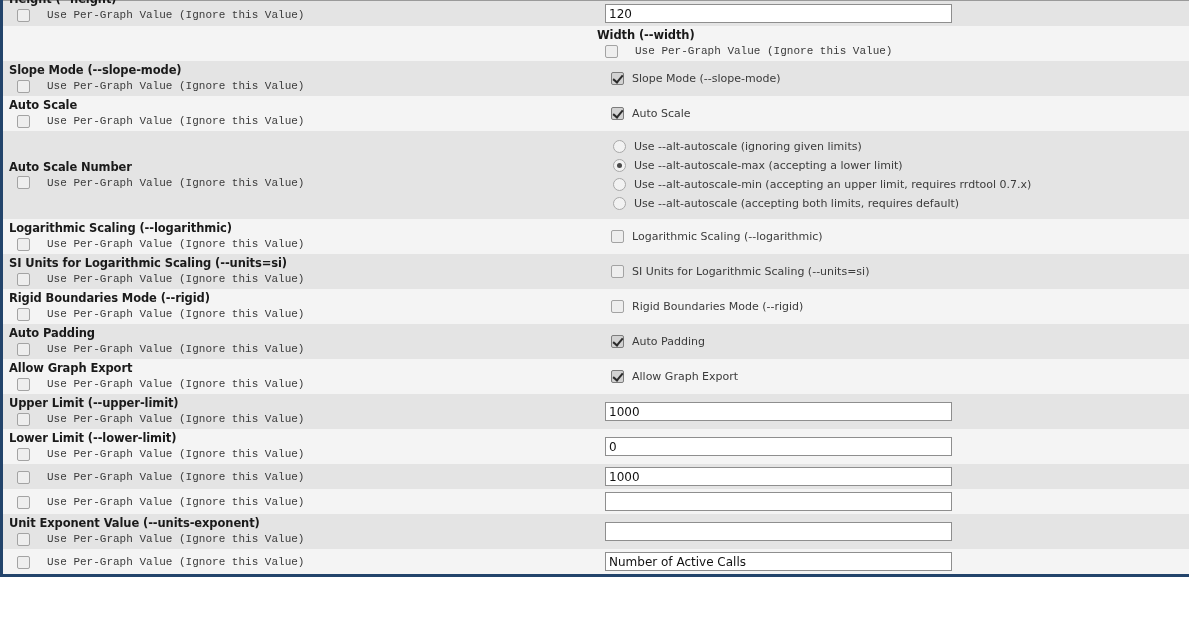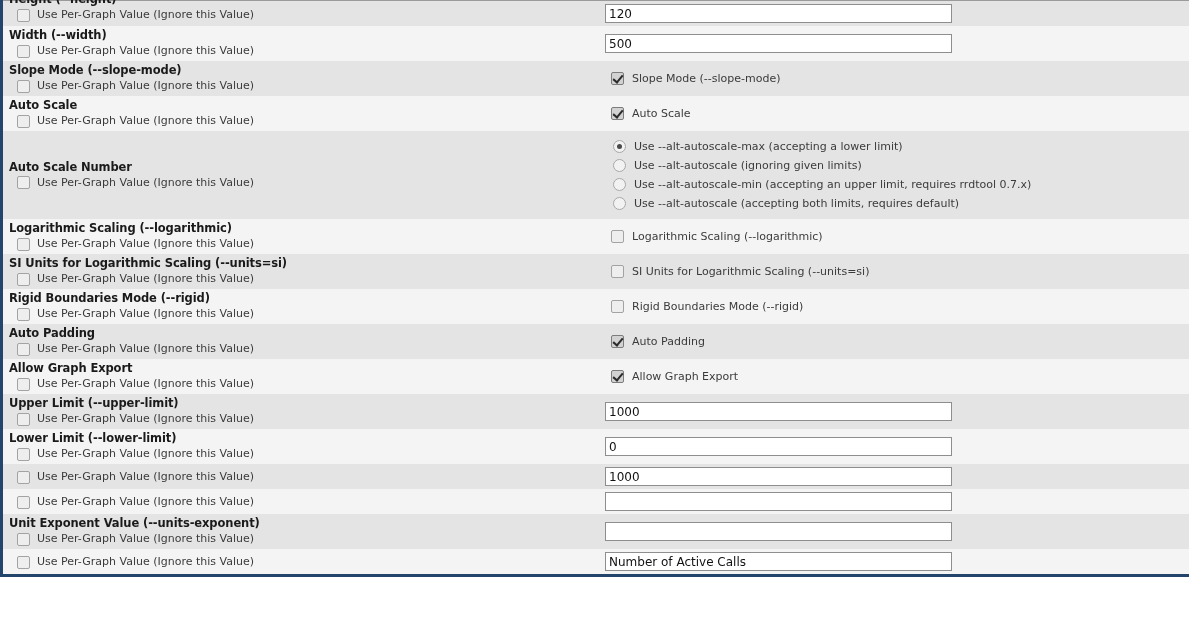--- a/index.html
+++ b/index.html
@@ -55,23 +55,24 @@
     font-weight: bold;
     color: #1a1a1a;
     line-height: 14px;
     letter-spacing: -0.1px;
     white-space: nowrap;
   }
 
   .pergraph {
     display: flex;
     align-items: center;
-    gap: 7px;
+    gap: 17px;
     margin-top: 2px;
     padding-left: 8px;
+    font-family: Liberation Mono, monospace;
   }
   .pergraph-label {
     font-size: 11px;
     color: #3b3b3b;
     line-height: 14px;
     white-space: nowrap;
   }
 
   
   .cb {
@@ -173,23 +174,20 @@
       </div>
     </div>
     <div class="row shade-light">
       <div class="cell-left">
         <div class="field-title">Width (--width)</div>
         <div class="pergraph">
           <span class="cb"></span>
           <span class="pergraph-label">Use Per-Graph Value (Ignore this Value)</span>
         </div>
       </div>
-      <div class="cell-right">
-        <input type="text" class="txt" value="500" style="">
-      </div>
     </div>
     <div class="row shade-dark">
       <div class="cell-left">
         <div class="field-title">Slope Mode (--slope-mode)</div>
         <div class="pergraph">
           <span class="cb"></span>
           <span class="pergraph-label">Use Per-Graph Value (Ignore this Value)</span>
         </div>
       </div>
       <div class="cell-right">
@@ -217,27 +215,27 @@
     <div class="row shade-dark">
       <div class="cell-left">
         <div class="field-title">Auto Scale Number</div>
         <div class="pergraph">
           <span class="cb"></span>
           <span class="pergraph-label">Use Per-Graph Value (Ignore this Value)</span>
         </div>
       </div>
       <div class="cell-right">
         <div class="radio-group">
+          <div class="opt-line" style="padding-left: 8px;">
+            <span class="rb"></span>
+            <span class="opt-label">Use --alt-autoscale (ignoring given limits)</span>
+          </div>
           <div class="opt-line" style="padding-left: 8px;">
             <span class="rb selected"></span>
             <span class="opt-label">Use --alt-autoscale-max (accepting a lower limit)</span>
-          </div>
-          <div class="opt-line" style="padding-left: 8px;">
-            <span class="rb"></span>
-            <span class="opt-label">Use --alt-autoscale (ignoring given limits)</span>
           </div>
           <div class="opt-line" style="padding-left: 8px;">
             <span class="rb"></span>
             <span class="opt-label">Use --alt-autoscale-min (accepting an upper limit, requires rrdtool 0.7.x)</span>
           </div>
           <div class="opt-line" style="padding-left: 8px;">
             <span class="rb"></span>
             <span class="opt-label">Use --alt-autoscale (accepting both limits, requires default)</span>
           </div>
         </div>

